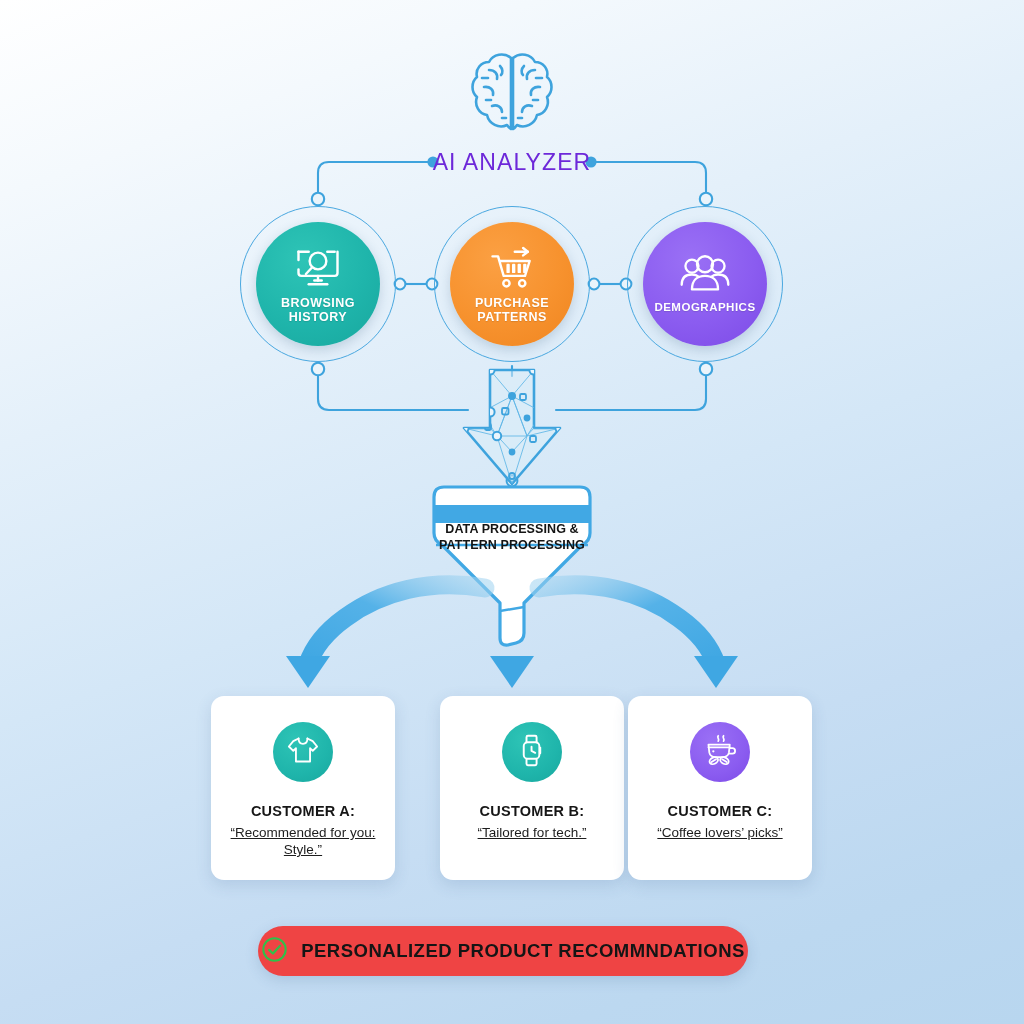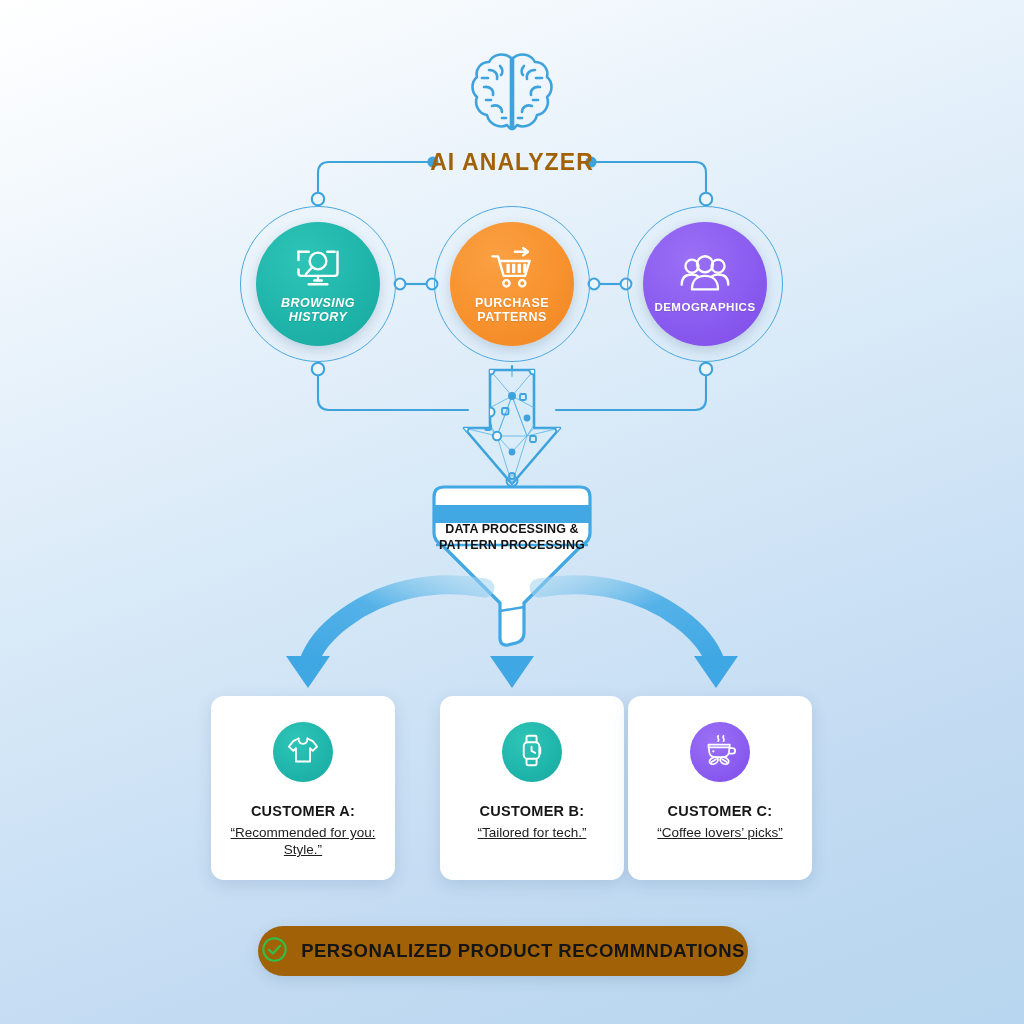--- a/index.html
+++ b/index.html
@@ -43,23 +43,23 @@
     height: 100px;
   }
 
   
   #title {
     left: 0;
     top: 149px;
     width: 1024px;
     text-align: center;
     font-size: 23px;
-    font-weight: 700;
+    font-weight: 400;
     letter-spacing: 1.1px;
-    color: #a16207;
+    color: #6d28d9;
   }
 
   
   .node {
     width: 156px;
     height: 156px;
     border-radius: 50%;
     border: 1.6px solid #4aa8e0;
     box-sizing: border-box;
     display: flex;
@@ -168,21 +168,21 @@
     box-sizing: border-box;
     text-decoration: underline;
   }
 
   
   #banner {
     left: 258px;
     top: 926px;
     width: 490px;
     height: 50px;
-    background: #a16207;
+    background: #ef4444;
     border-radius: 25px;
     box-shadow: 0 4px 14px rgba(55,95,140,0.18);
     display: flex;
     align-items: center;
     justify-content: center;
     gap: 13px;
   }
   #banner-text {
     font-size: 18.5px;
     font-weight: 700;
@@ -248,21 +248,21 @@
         <path d="M76,58 L71,58"></path>
         <path d="M40,76 L44,76"></path>
         <path d="M60,76 L56,76"></path>
       </g>
     </svg>
   </div>
 
   <div class="abs" id="title">AI ANALYZER</div>
 
   <div class="abs node" id="node-browsing">
-    <div class="node-inner" style="background: radial-gradient(circle at 38% 30%, #2ec4b6 0%, #1fb5ab 55%, #18a79e 100%); font-style: italic;">
+    <div class="node-inner" style="background: radial-gradient(circle at 38% 30%, #2ec4b6 0%, #1fb5ab 55%, #18a79e 100%);">
       <span>
         <svg viewBox="0 0 56 48" width="52" height="45">
           <g fill="none" stroke="#ffffff" stroke-width="2.6" stroke-linecap="round" stroke-linejoin="round">
             <path d="M7,7 L18,7"></path>
             <path d="M7,7 L7,16"></path>
             <path d="M49,7 L49,30 Q49,33 46,33 L10,33 Q7,33 7,30 L7,26"></path>
             <path d="M38,7 L46,7"></path>
             <circle cx="28" cy="17" r="9"></circle>
             <path d="M21.5,24 L15,31"></path>
             <path d="M24,38 L32,38"></path>

